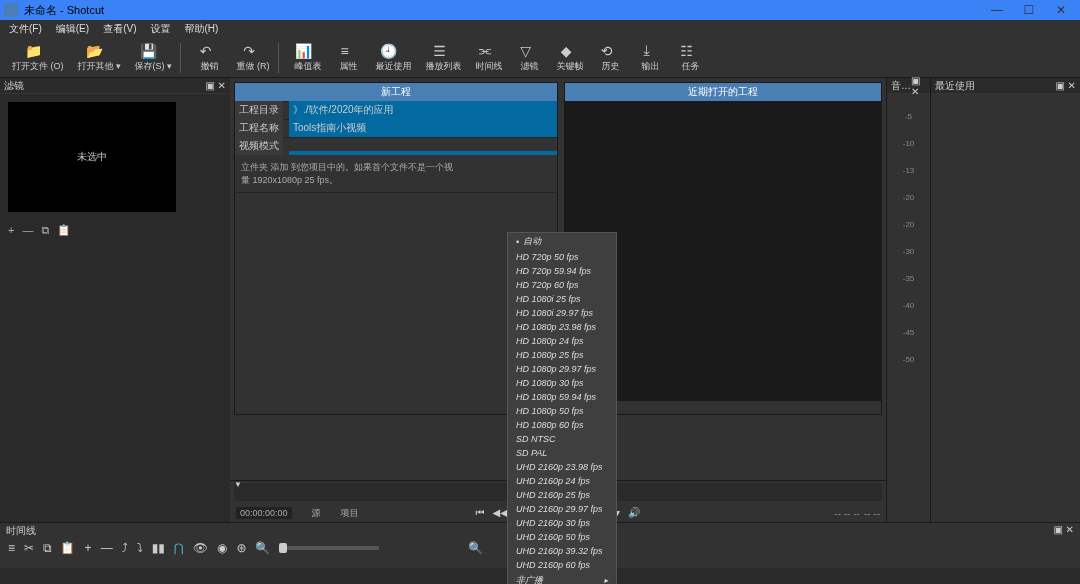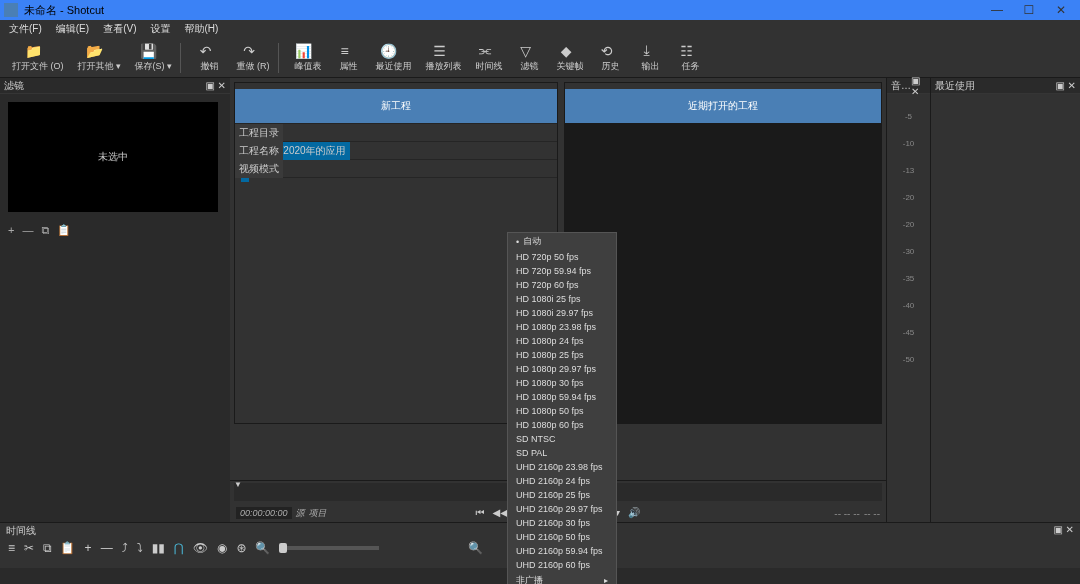--- a/index.html
+++ b/index.html
@@ -12,43 +12,43 @@
 .menubar { background: #323232; height: 18px; display: flex; align-items: center; padding: 0 4px; gap: 4px; }
 .menubar-item { padding: 1px 5px; font-size: 10px; color: #ddd; cursor: pointer; }
 .toolbar { background: #323232; height: 40px; display: flex; align-items: center; padding: 2px 4px; gap: 6px; border-bottom: 1px solid #1a1a1a; }
 .tool-btn { display: flex; flex-direction: column; align-items: center; justify-content: center; min-width: 34px; height: 36px; gap: 1px; cursor: pointer; }
 .tool-btn .ticon { width: 18px; height: 16px; display: flex; align-items: center; justify-content: center; color: #ccc; font-size: 14px; }
 .tool-btn .tlabel { font-size: 9px; color: #ccc; white-space: nowrap; margin-left: 8px; }
 .tool-sep { width: 1px; height: 30px; background: #555; margin: 0 2px; }
 .main-row { display: flex; height: 444px; }
 .left-panel { width: 230px; background: #2a2a2a; display: flex; flex-direction: column; }
 .panel-header { height: 16px; background: #2a2a2a; display: flex; align-items: center; padding: 0 4px; justify-content: space-between; font-size: 10px; border-bottom: 1px solid #353535; }
-.preview-box { margin: 8px; width: 210px; height: 110px; background: #000; display: flex; align-items: center; justify-content: center; }
+.preview-box { margin: 8px; width: 168px; height: 110px; background: #000; display: flex; align-items: center; justify-content: center; }
 .preview-ctrls { display: flex; gap: 8px; padding: 4px 8px; font-size: 11px; color: #aaa; }
 .center-area { flex: 1; background: #323232; position: relative; padding: 4px 4px 0 4px; }
 .project-row { display: flex; gap: 6px; }
 .project-col { flex: 1; border: 1px solid #1a1a1a; }
-.col-header { background: #4a7fb5; color: #fff; text-align: center; font-size: 10px; padding: 10px 0; margin-top: 6px; }
-.form-row { display: flex; align-items: flex-start; height: 18px; border-top: 1px solid #252525; flex-direction: column; }
+.col-header { background: #4a7fb5; color: #fff; text-align: center; font-size: 10px; padding: 2px 0; }
+.form-row { display: flex; align-items: flex-end; height: 18px; border-top: 1px solid #252525; }
 .form-label { width: 48px; background: #3a3a3a; padding: 2px 4px; font-size: 10px; }
 .form-field { flex: 1; background: #0369a1; padding: 2px 4px; font-size: 10px; margin-left: 6px; }
 .hint-text { padding: 6px; font-size: 9px; color: #aaa; line-height: 1.4; position: relative; }
 .dropdown { position: absolute; left: 277px; top: 154px; width: 110px; background: #3f3f3f; border: 1px solid #555; z-index: 100; max-height: 360px; }
-.dropdown-item { padding: 2px 8px; font-size: 9px; color: #ddd; cursor: pointer; white-space: nowrap; display: flex; align-items: center; }
+.dropdown-item { padding: 2px 8px; font-size: 9px; color: #ddd; cursor: pointer; white-space: nowrap; display: flex; align-items: center; font-style: italic; }
 .dropdown-item:first-child::before { content: "•"; margin-right: 4px; }
 .dropdown-item.submenu::after { content: "▸"; margin-left: auto; font-size: 8px; }
 .recent-col-body { background: #1a1a1a; height: 300px; }
 .right-panel { width: 44px; background: #323232; border-left: 1px solid #1a1a1a; display: flex; flex-direction: column; }
 .meter-tick { display: flex; align-items: center; justify-content: center; font-size: 8px; color: #888; margin-top: 18px; }
 .far-right-panel { width: 150px; background: #323232; border-left: 1px solid #1a1a1a; }
 .player-bar { position: absolute; bottom: 0; left: 0; right: 0; height: 42px; background: #323232; border-top: 1px solid #1a1a1a; }
 .scrubber { height: 18px; background: #2a2a2a; margin: 2px 4px; position: relative; }
 .scrubber::before { content: "▼"; position: absolute; left: 0; top: -3px; font-size: 8px; color: #ccc; }
 .player-controls { display: flex; align-items: center; justify-content: space-between; padding: 0 6px; height: 20px; }
-.pc-left { display: flex; align-items: center; gap: 4px; font-size: 9px; color: #aaa; font-style: italic; }
+.pc-left { display: flex; align-items: center; gap: 20px; font-size: 9px; color: #aaa; }
 .pc-center { display: flex; gap: 8px; font-size: 10px; color: #ccc; position: absolute; left: 50%; transform: translateX(-50%); }
 .pc-right { display: flex; gap: 4px; font-size: 10px; color: #888; }
 .timeline-panel { height: 46px; background: #323232; border-top: 1px solid #1a1a1a; }
 .timeline-header { height: 14px; padding: 1px 6px; font-size: 10px; display: flex; justify-content: space-between; }
 .timeline-toolbar { display: flex; align-items: center; gap: 9px; padding: 4px 8px; }
 .timeline-toolbar span { font-size: 12px; color: #ccc; cursor: pointer; }
 .tl-active { color: #4ab5d4 !important; }
 .zoom-slider { width: 100px; height: 4px; background: #555; position: relative; }
 .zoom-slider::after { content: ""; position: absolute; left: 0; top: -3px; width: 8px; height: 10px; background: #ccc; border-radius: 2px; }
 </style>
@@ -159,24 +159,29 @@
   <div class="center-area">
     <div class="project-row">
       <div class="project-col" style="flex:1.02">
         <div class="col-header">新工程</div>
         <div class="form-row">
           <div class="form-label">工程目录</div>
           <div class="form-field">》./软件/2020年的应用</div>
         </div>
         <div class="form-row">
           <div class="form-label">工程名称</div>
+          <div class="form-field">Tools指南小视频</div>
         </div>
         <div class="form-row">
           <div class="form-label">视频模式</div>
           <div class="form-field"></div>
+        </div>
+        <div class="hint-text">
+          <span>立件夹 添加 到您项目中的。如果首个文件不是一个视</span><br>
+          <span>量 1920x1080p 25 fps。</span>
         </div>
         <div style="height:222px;background:#323232;border-top:1px solid #252525;"></div>
       </div>
       <div class="project-col" style="flex:1">
         <div class="col-header">近期打开的工程</div>
         <div class="recent-col-body"></div>
       </div>
     </div>
 
     <div class="dropdown" id="dropdown">
@@ -195,21 +200,21 @@
         <div class="dropdown-item">HD 1080p 50 fps</div>
         <div class="dropdown-item">HD 1080p 60 fps</div>
         <div class="dropdown-item">SD NTSC</div>
         <div class="dropdown-item">SD PAL</div>
         <div class="dropdown-item">UHD 2160p 23.98 fps</div>
         <div class="dropdown-item">UHD 2160p 24 fps</div>
         <div class="dropdown-item">UHD 2160p 25 fps</div>
         <div class="dropdown-item">UHD 2160p 29.97 fps</div>
         <div class="dropdown-item">UHD 2160p 30 fps</div>
         <div class="dropdown-item">UHD 2160p 50 fps</div>
-        <div class="dropdown-item">UHD 2160p 59.94 fps</div>
+        <div class="dropdown-item">UHD 2160p 39.32 fps</div>
         <div class="dropdown-item">UHD 2160p 60 fps</div>
         <div class="dropdown-item submenu">非广播</div>
       </div>
 
     <div class="player-bar">
       <div class="scrubber"></div>
       <div class="player-controls">
         <div class="pc-left">
           <span style="background:#222;padding:1px 4px;">00:00:00:00</span>
           <span>源</span>

